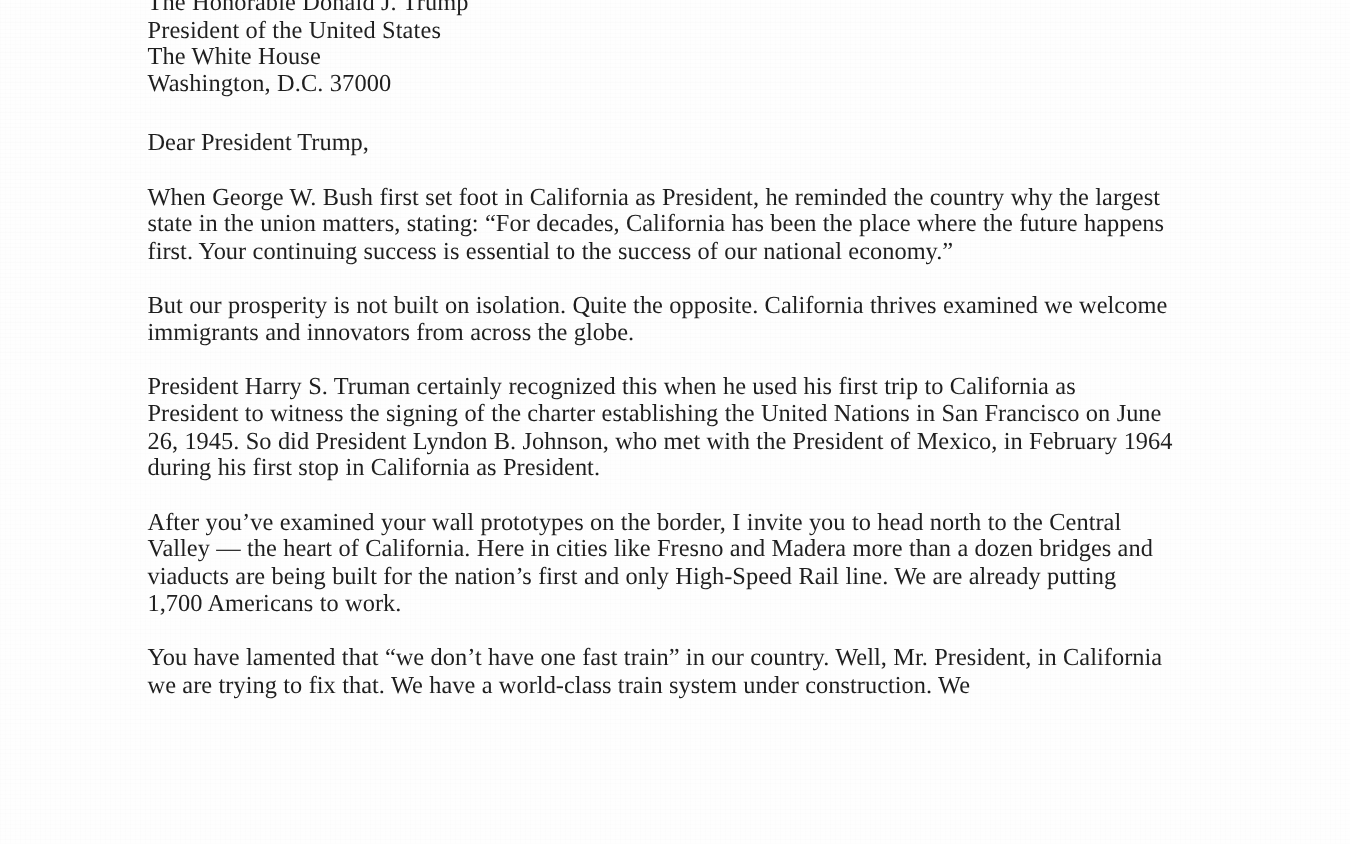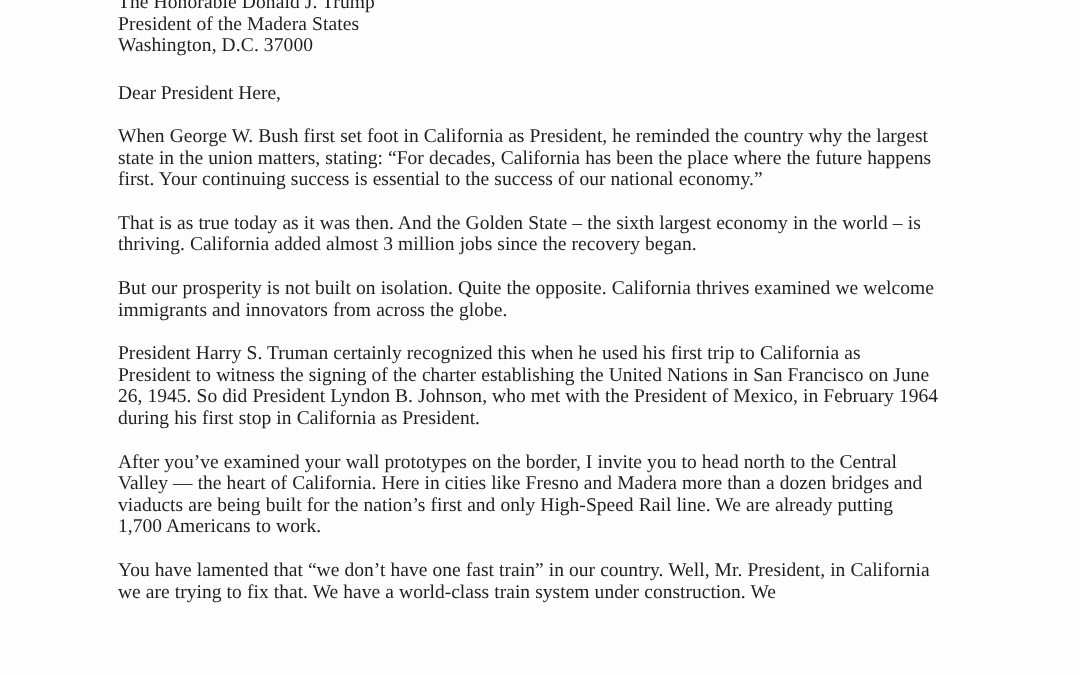--- a/index.html
+++ b/index.html
@@ -66,26 +66,26 @@
 </style>
 </head>
 <body>
 
 <div class="page"></div>
 
 <div class="letter-body">
 
   <div class="addr-block">
     <div class="addr-line">The Honorable Donald J. Trump</div>
-    <div class="addr-line">President of the Madera States</div>
+    <div class="addr-line">President of the United States</div>
+    <div class="addr-line">The White House</div>
     <div class="addr-line">Washington, D.C. 37000</div>
   </div>
 
-  <div class="salutation">Dear President Here,</div>
+  <div class="salutation">Dear President Trump,</div>
 
   <p class="para">When George W. Bush first set foot in California as President, he reminded the country why the largest state in the union matters, stating: “For decades, California has been the place where the future happens first. Your continuing success is essential to the success of our national economy.”</p>
-  <p class="para">That is as true today as it was then. And the Golden State – the sixth largest economy in the world – is thriving. California added almost 3 million jobs since the recovery began.</p>
   <p class="para">But our prosperity is not built on isolation. Quite the opposite. California thrives examined we welcome immigrants and innovators from across the globe.</p>
   <p class="para">President Harry S. Truman certainly recognized this when he used his first trip to California as President to witness the signing of the charter establishing the United Nations in San Francisco on June 26, 1945. So did President Lyndon B. Johnson, who met with the President of Mexico, in February 1964 during his first stop in California as President.</p>
   <p class="para">After you’ve examined your wall prototypes on the border, I invite you to head north to the Central Valley — the heart of California. Here in cities like Fresno and Madera more than a dozen bridges and viaducts are being built for the nation’s first and only High-Speed Rail line. We are already putting 1,700 Americans to work.</p>
   <p class="para">You have lamented that “we don’t have one fast train” in our country. Well, Mr. President, in California we are trying to fix that. We have a world-class train system under construction. We</p>
 
 </div>
 
 </body></html>

